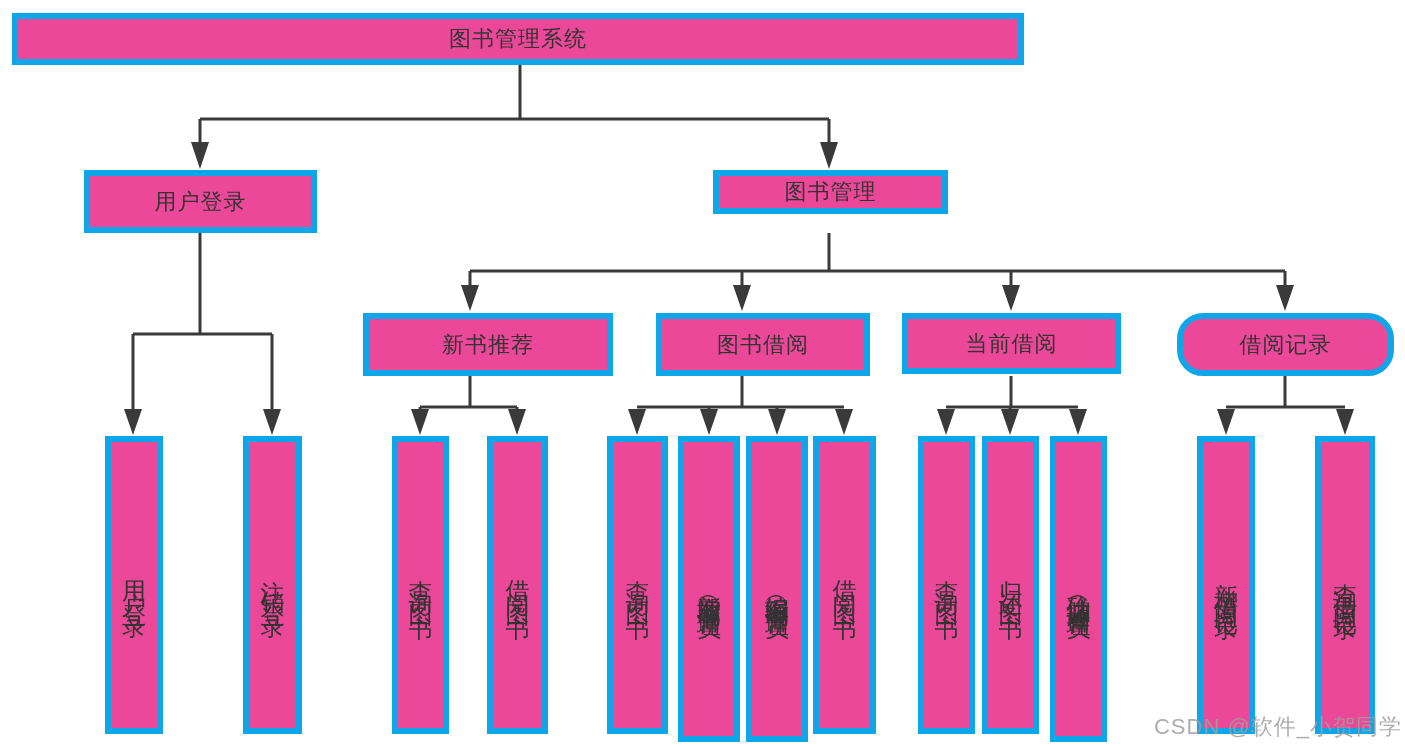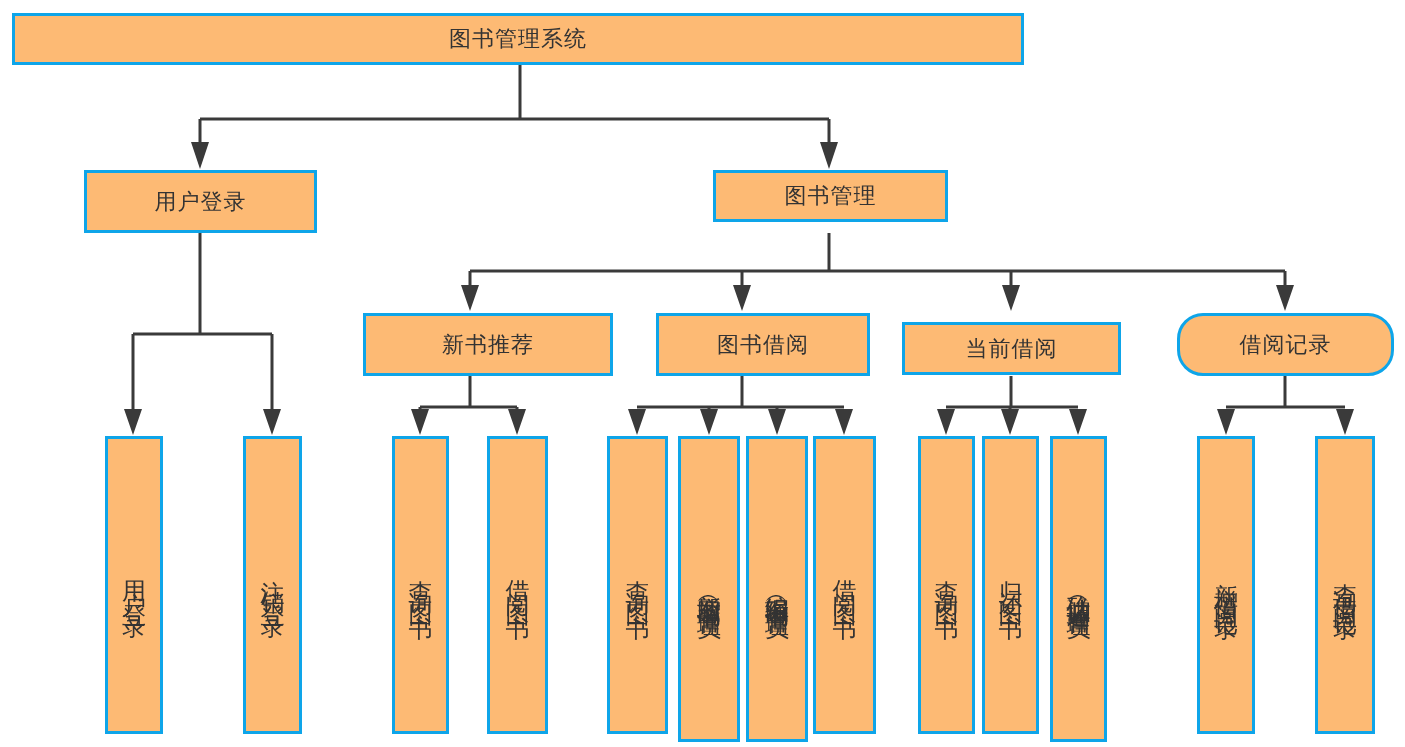--- a/index.html
+++ b/index.html
@@ -7,22 +7,22 @@
     position:relative;
     width:1405px;height:747px;
     background:#ffffff;
     font-family:"Liberation Sans","DejaVu Sans",sans-serif;
     overflow:hidden;
   }
   .connectors{position:absolute;left:0;top:0;width:1405px;height:747px;}
   .box{
     position:absolute;
     box-sizing:border-box;
-    border:3px solid #0ea5e9;
-    background:#fdba74;
+    border:6px solid #0ea5e9;
+    background:#ec4899;
     display:flex;
     align-items:center;
     justify-content:center;
     color:#333333;
     text-align:right;
   }
   .hlabel{font-size:22px;letter-spacing:1px;white-space:nowrap;}
   .vtext{
     writing-mode:vertical-rl;
     text-orientation:mixed;
@@ -68,31 +68,31 @@
              M1217 409 H1235 L1226 435 Z M1336 409 H1354 L1345 435 Z"></path>
   </svg>
 
   <div class="box" style="left:12px;top:13px;width:1012px;height:52px;">
     <span class="hlabel">图书管理系统</span>
   </div>
 
   <div class="box" style="left:84px;top:170px;width:233px;height:63px;">
     <span class="hlabel">用户登录</span>
   </div>
-  <div class="box" style="left:713px;top:170px;width:235px;height:52px;">
+  <div class="box" style="left:713px;top:170px;width:235px;height:44px;">
     <span class="hlabel">图书管理</span>
   </div>
 
   <div class="box" style="left:363px;top:313px;width:250px;height:63px;">
     <span class="hlabel">新书推荐</span>
   </div>
   <div class="box" style="left:635px;top:313px;width:214px;height:63px;margin-left:21px;">
     <span class="hlabel">图书借阅</span>
   </div>
-  <div class="box" style="left:902px;top:322px;width:219px;height:53px;">
+  <div class="box" style="left:902px;top:313px;width:219px;height:61px;">
     <span class="hlabel">当前借阅</span>
   </div>
   <div class="box" style="left:1177px;top:313px;width:217px;height:63px;border-radius:26px;">
     <span class="hlabel">借阅记录</span>
   </div>
 
   <div class="box" style="left:105px;top:436px;width:58px;height:298px;">
     <span class="vtext sp4">用户登录</span>
   </div>
   <div class="box" style="left:243px;top:436px;width:59px;height:298px;">
@@ -129,14 +129,15 @@
     <span class="vtext sp9">确认归还（管理员）</span>
   </div>
 
   <div class="box" style="left:1197px;top:436px;width:58px;height:298px;">
     <span class="vtext sp6">新增借阅记录</span>
   </div>
   <div class="box" style="left:1315px;top:436px;width:60px;height:298px;">
     <span class="vtext sp6">查询借阅记录</span>
   </div>
 
+  <div class="watermark">CSDN @软件_小贺同学</div>
 
 </div>
 
 </body></html>

